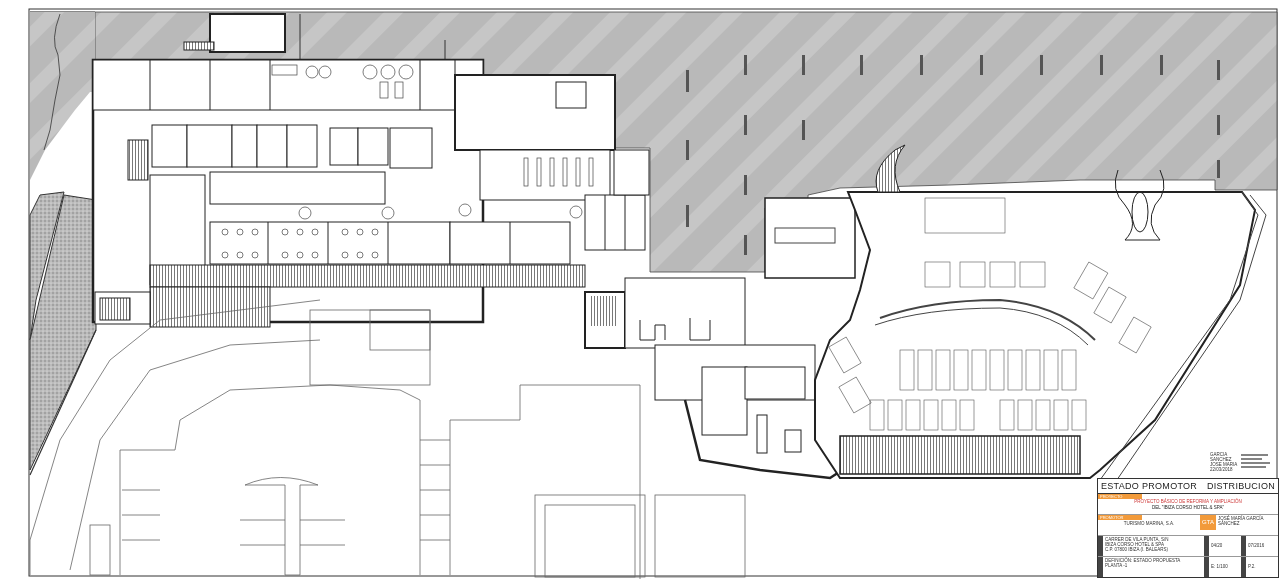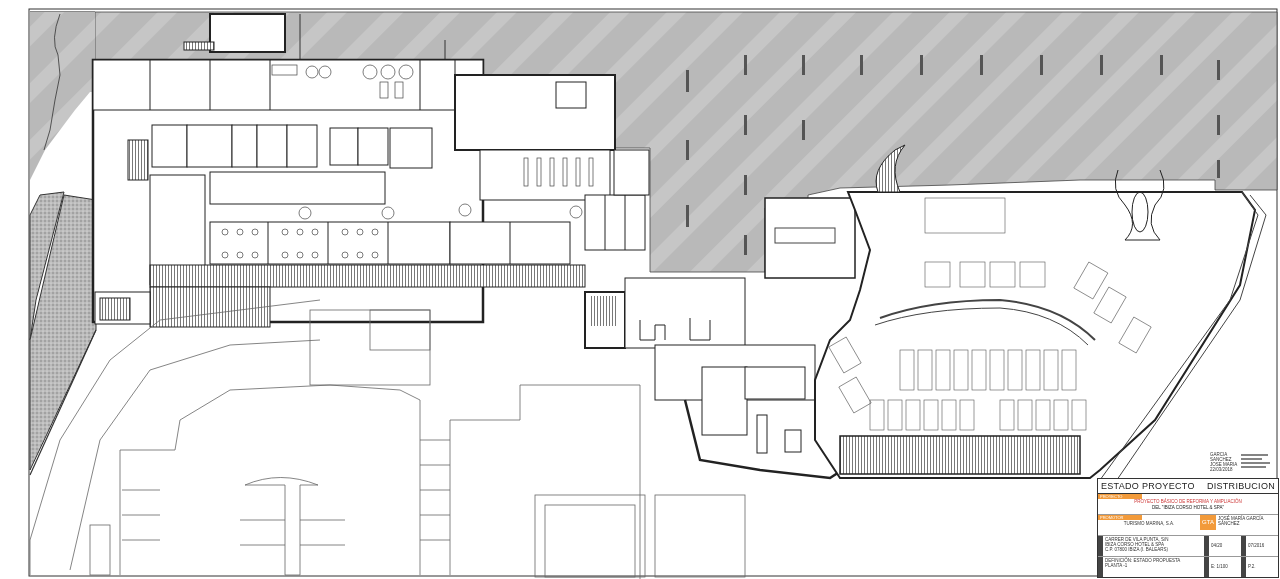--- a/index.html
+++ b/index.html
@@ -261,21 +261,21 @@
   <g stroke="#333" stroke-width="1.2">
       <line x1="1" y1="3" x2="28" y2="3"></line>
       <line x1="1" y1="7" x2="22" y2="7"></line>
       <line x1="1" y1="11" x2="30" y2="11"></line>
       <line x1="1" y1="15" x2="26" y2="15"></line>
     </g>
 </svg>
 
 <div class="tb">
   <div class="tb-head">
-    <span>ESTADO PROYECTO</span>
+    <span>ESTADO PROMOTOR</span>
     <span>DISTRIBUCION</span>
   </div>
   <div style="height:20px;border-bottom:1px solid #999;">
     <div class="orange">PROYECTO</div>
     <div class="proj">PROYECTO BÁSICO DE REFORMA Y AMPLIACIÓN</div>
     <div class="proj2">DEL "IBIZA CORSO HOTEL &amp; SPA"</div>
   </div>
   <div style="height:20px;display:flex;border-bottom:1px solid #999;">
     <div style="flex:1;">
       <div class="orange">PROMOTOR</div>

